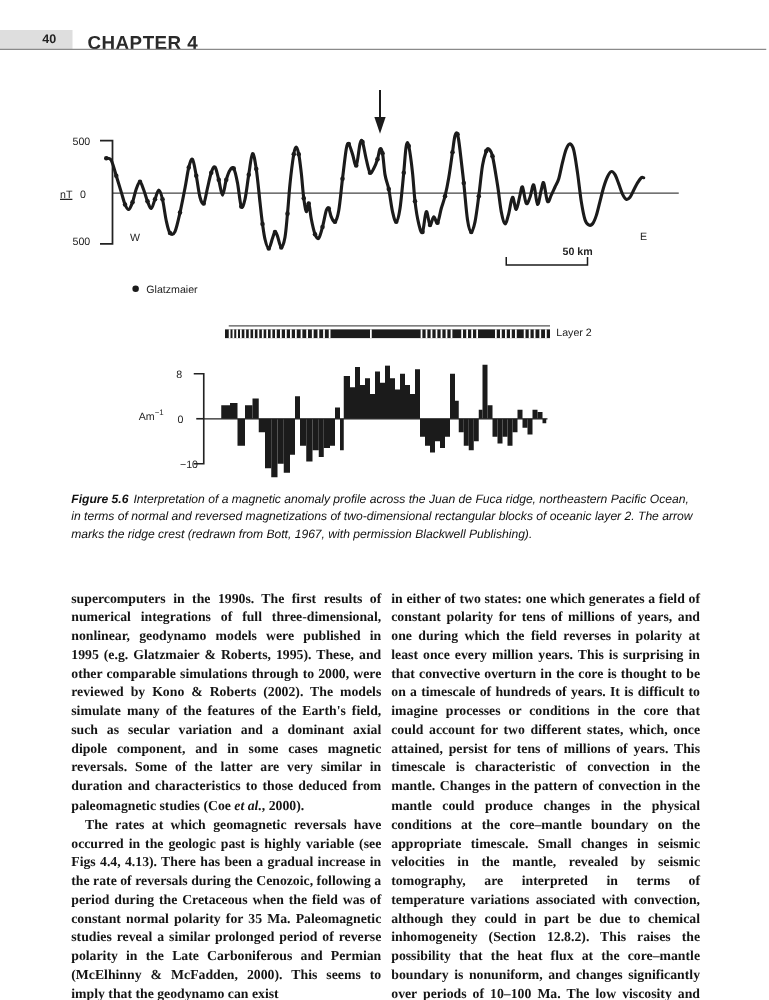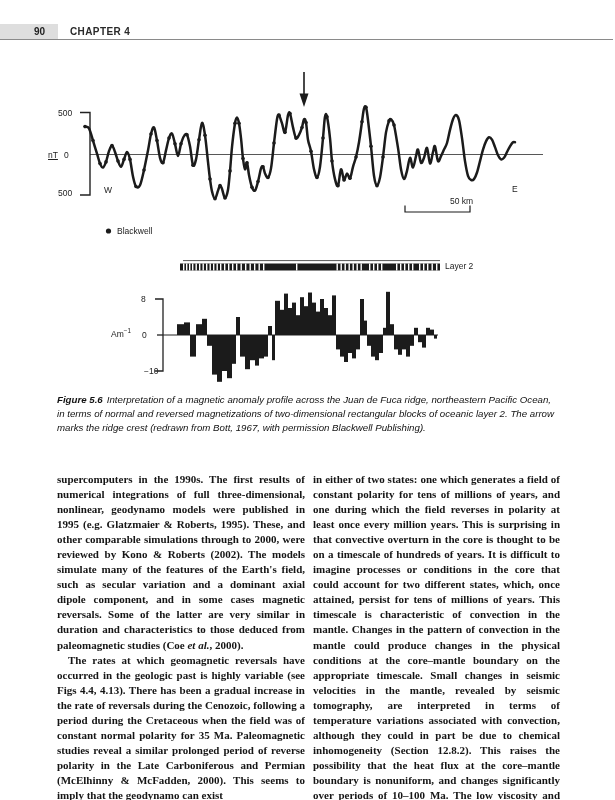--- a/index.html
+++ b/index.html
@@ -3,21 +3,21 @@
 <meta charset="utf-8">
 <style>
   html,body{margin:0;padding:0;}
   body{
     width:615px;height:800px;position:relative;background:#ffffff;
     font-family:"Liberation Sans",sans-serif;overflow:hidden;color:#1b1b1b;
   }
   
   .pagenum-box{position:absolute;left:0;top:24px;width:58px;height:16px;background:#dedede;}
   .pagenum{position:absolute;left:0;top:26px;width:45px;text-align:right;font-size:10px;font-weight:bold;color:#222;}
-  .chapter{position:absolute;left:70px;top:26px;font-size:10px;font-weight:bold;letter-spacing:0.4px;color:#2a2a2a;}
+  .chapter{position:absolute;left:70px;top:26px;font-size:15px;font-weight:bold;letter-spacing:0.4px;color:#2a2a2a;}
   .header-rule{position:absolute;left:0;top:39px;width:613px;height:1.4px;background:#8a8a8a;}
   
   #fig-svg{position:absolute;left:0;top:0;width:615px;height:800px;pointer-events:none;}
   .figlbl{position:absolute;font-size:8.5px;color:#222;white-space:nowrap;}
   .ra{text-align:left;}
   sup.exp{font-size:6.3px;}
   .caption{
     position:absolute;left:57px;top:393px;width:504px;
     font-size:9.7px;line-height:13.8px;font-style:italic;color:#111;
   }
@@ -27,21 +27,21 @@
        font-size:11px;line-height:15.05px;color:#151515;font-weight:bold;}
   #col-left{left:57px;width:248px;}
   #col-right{left:313px;width:247px;}
   .bodyp{margin:0;text-align:justify;}
   .bodyp.indent{text-indent:11px;}
 </style>
 </head>
 <body>
 
 <div class="pagenum-box"></div>
-<div class="pagenum">90</div>
+<div class="pagenum">40</div>
 <div class="chapter">CHAPTER 4</div>
 <div class="header-rule"></div>
 
 <svg id="fig-svg" viewBox="0 0 615 800">
     <line x1="90" y1="154.5" x2="543" y2="154.5" stroke="#444" stroke-width="0.9"></line>
     <path d="M80,112.5 L90,112.5 L90,195 L80,195" fill="none" stroke="#222" stroke-width="1.4"></path>
     <path d="M85,126.6C85.7,126.9 87.7,125.9 89,128.3C90.3,130.6 91.7,136.3 93,140.6C94.3,144.8 95.8,149.9 97,153.7C98.2,157.5 99.0,161.2 100,163.5C101.0,165.8 102.0,167.9 103,167.6C104.0,167.3 105.0,164.6 106,161.9C107.0,159.1 108.0,154.0 109,151.2C110.0,148.5 111.0,145.3 112,145.5C113.0,145.6 114.0,149.4 115,152.0C116.0,154.6 117.0,158.6 118,161.1C119.0,163.5 120.0,167.1 121,166.8C122.0,166.5 123.0,161.9 124,159.4C125.0,157.0 126.0,152.0 127,152.0C128.0,152.0 129.0,155.3 130,159.4C131.0,163.5 132.0,172.1 133,176.6C134.0,181.1 134.8,185.0 136,186.5C137.2,187.9 138.7,188.0 140,185.3C141.3,182.5 142.7,175.9 144,170.1C145.3,164.3 146.8,156.4 148,150.4C149.2,144.4 150.0,137.8 151,134.0C152.0,130.2 153.0,126.3 154,127.4C155.0,128.5 156.0,135.5 157,140.6C158.0,145.6 159.0,154.1 160,157.8C161.0,161.5 162.0,163.9 163,162.7C164.0,161.5 165.0,154.5 166,150.4C167.0,146.3 168.0,140.9 169,138.1C170.0,135.3 171.0,132.6 172,133.6C173.0,134.5 174.0,140.1 175,143.8C176.0,147.6 177.0,156.1 178,156.1C179.0,156.1 180.0,147.2 181,143.8C182.0,140.5 183.0,137.6 184,136.1C185.0,134.5 186.0,133.1 187,134.8C188.0,136.5 189.0,141.2 190,146.3C191.0,151.4 192.0,163.0 193,165.2C194.0,167.3 195.0,163.7 196,159.4C197.0,155.2 198.0,145.8 199,139.7C200.0,133.7 201.0,123.7 202,122.9C203.0,122.2 204.0,128.7 205,135.2C206.0,141.7 207.2,154.6 208,161.9C208.8,169.2 209.3,174.2 210,179.1C210.7,184.0 211.2,188.1 212,191.4C212.8,194.7 214.0,198.9 215,198.8C216.0,198.6 217.2,192.8 218,190.6C218.8,188.4 219.3,185.9 220,185.7C220.7,185.4 221.2,186.9 222,188.9C222.8,191.0 224.0,197.8 225,198.0C226.0,198.1 227.2,194.3 228,189.8C228.8,185.3 229.3,178.0 230,170.9C230.7,163.8 231.2,155.0 232,147.1C232.8,139.2 234.2,128.3 235,123.3C235.8,118.4 236.3,117.6 237,117.6C237.7,117.6 238.3,119.9 239,123.3C239.7,126.8 240.3,132.2 241,138.1C241.7,144.0 242.3,153.4 243,158.6C243.7,163.8 244.3,168.6 245,169.3C245.7,169.9 246.3,161.7 247,162.7C247.7,163.7 248.2,170.9 249,175.0C249.8,179.1 251.0,184.7 252,187.3C253.0,189.9 254.0,191.5 255,190.6C256.0,189.6 257.0,185.3 258,181.6C259.0,177.9 260.2,170.9 261,168.4C261.8,166.0 262.3,166.0 263,166.8C263.7,167.6 264.2,171.6 265,173.4C265.8,175.1 267.0,178.3 268,177.5C269.0,176.6 270.0,174.2 271,168.4C272.0,162.7 273.0,151.2 274,143.0C275.0,134.8 276.2,123.9 277,119.2C277.8,114.6 278.2,114.5 279,115.1C279.8,115.8 281.0,120.5 282,123.3C283.0,126.2 284.0,133.7 285,132.4C286.0,131.0 287.2,118.3 288,115.1C288.8,112.0 289.2,111.5 290,113.5C290.8,115.5 292.0,123.3 293,127.4C294.0,131.5 295.0,136.9 296,138.1C297.0,139.3 298.0,136.6 299,134.8C300.0,133.0 301.2,130.0 302,127.4C302.8,124.8 303.3,120.1 304,119.2C304.7,118.4 305.3,119.1 306,122.5C306.7,125.9 307.2,135.0 308,139.7C308.8,144.5 310.0,146.3 311,151.2C312.0,156.1 313.0,164.9 314,169.3C315.0,173.6 316.0,177.9 317,177.5C318.0,177.1 319.0,173.4 320,166.8C321.0,160.2 322.2,146.4 323,138.1C323.8,129.8 324.3,120.3 325,116.8C325.7,113.2 326.2,113.2 327,116.8C327.8,120.3 329.2,130.7 330,138.1C330.8,145.5 331.2,154.2 332,161.1C332.8,167.9 334.0,175.0 335,179.1C336.0,183.2 337.0,187.3 338,185.7C339.0,184.0 340.0,170.2 341,169.3C342.0,168.3 343.0,179.2 344,179.9C345.0,180.6 346.0,173.6 347,173.4C348.0,173.1 349.0,179.4 350,178.3C351.0,177.2 352.0,170.4 353,166.8C354.0,163.2 355.0,161.1 356,157.0C357.0,152.9 358.0,148.1 359,142.2C360.0,136.3 361.2,127.3 362,121.7C362.8,116.1 363.3,111.0 364,108.6C364.7,106.2 365.3,105.4 366,107.3C366.7,109.3 367.2,113.6 368,120.1C368.8,126.6 370.0,137.0 371,146.3C372.0,155.6 373.0,169.3 374,175.8C375.0,182.4 376.0,185.4 377,185.7C378.0,185.9 379.0,182.2 380,177.5C381.0,172.7 382.0,164.5 383,157.0C384.0,149.4 385.0,138.4 386,132.4C387.0,126.3 388.2,123.1 389,120.9C389.8,118.7 390.2,118.6 391,119.2C391.8,119.9 392.8,120.2 394,125.0C395.2,129.8 396.8,140.6 398,147.9C399.2,155.3 400.0,164.1 401,169.3C402.0,174.5 403.0,178.8 404,179.1C405.0,179.4 406.0,174.5 407,170.9C408.0,167.3 409.0,158.3 410,157.8C411.0,157.2 412.0,167.9 413,167.6C414.0,167.3 415.2,159.1 416,156.1C416.8,153.1 417.2,148.5 418,149.6C418.8,150.7 420.0,161.3 421,162.7C422.0,164.1 423.0,160.2 424,157.8C425.0,155.3 426.0,147.0 427,147.9C428.0,148.9 429.0,162.8 430,163.5C431.0,164.2 432.2,154.9 433,152.0C433.8,149.2 434.2,144.8 435,146.3C435.8,147.8 437.0,159.4 438,161.1C439.0,162.7 440.0,158.1 441,156.1C442.0,154.2 443.0,151.8 444,149.6C445.0,147.4 446.0,146.3 447,143.0C448.0,139.7 449.0,133.9 450,129.9C451.0,125.9 452.0,121.7 453,119.2C454.0,116.8 455.0,115.0 456,115.1C457.0,115.3 458.0,116.2 459,120.1C460.0,123.9 461.0,131.3 462,138.1C463.0,144.9 464.0,154.8 465,161.1C466.0,167.3 467.0,172.7 468,175.8C469.0,179.0 470.0,179.4 471,179.9C472.0,180.5 473.0,180.3 474,179.1C475.0,177.9 476.0,175.5 477,172.5C478.0,169.5 479.0,164.9 480,161.1C481.0,157.2 482.0,152.9 483,149.6C484.0,146.3 485.0,143.4 486,141.4C487.0,139.3 488.0,137.6 489,137.3C490.0,137.0 491.0,138.1 492,139.7C493.0,141.4 494.0,144.5 495,147.1C496.0,149.7 497.0,153.3 498,155.3C499.0,157.4 500.0,159.0 501,159.4C502.0,159.8 503.0,159.0 504,157.8C505.0,156.6 506.0,154.0 507,152.0C508.0,150.1 509.0,147.9 510,146.3C511.0,144.7 512.2,142.9 513,142.2C513.8,141.5 514.7,142.2 515,142.2" fill="none" stroke="#1b1b1b" stroke-width="2.5" stroke-linejoin="round" stroke-linecap="round"></path>
     <g fill="#1b1b1b">
       <circle cx="85" cy="126.62" r="1.8"></circle>
       <circle cx="93" cy="140.56" r="1.8"></circle>
@@ -219,22 +219,22 @@
       <rect x="434" y="335" width="3" height="3.6"></rect>
     </g>
   </svg>
 
 <div class="figlbl ra" style="left:58px;top:108px;width:20px;">500</div>
 <div class="figlbl" style="left:48px;top:150px;text-decoration:underline;">nT</div>
 <div class="figlbl ra" style="left:64px;top:150px;width:14px;">0</div>
 <div class="figlbl ra" style="left:58px;top:188px;width:20px;">500</div>
 <div class="figlbl" style="left:104px;top:185px;">W</div>
 <div class="figlbl" style="left:512px;top:184px;">E</div>
-<div class="figlbl" style="left:450px;top:196px;">50 km</div>
-<div class="figlbl" style="left:117px;top:226px;">Blackwell</div>
+<div class="figlbl" style="left:450px;top:196px;font-weight:bold;">50 km</div>
+<div class="figlbl" style="left:117px;top:226px;">Glatzmaier</div>
 <div class="figlbl" style="left:445px;top:261px;text-align:center;">Layer 2</div>
 <div class="figlbl ra" style="left:141px;top:294px;width:15px;">8</div>
 <div class="figlbl ra" style="left:142px;top:330px;width:14px;">0</div>
 <div class="figlbl ra" style="left:144px;top:366px;width:23px;">−10</div>
 <div class="figlbl" style="left:111px;top:327px;"><span>Am</span><sup class="exp">−1</sup></div>
 
 <div class="caption"><b>Figure 5.6</b><span>Interpretation of a magnetic anomaly profile across the Juan de Fuca ridge, northeastern Pacific Ocean, in terms of normal and reversed magnetizations of two-dimensional rectangular blocks of oceanic layer 2. The arrow marks the ridge crest (redrawn from Bott, 1967, with permission Blackwell Publishing).</span></div>
 
 <div class="col" id="col-left">
     <p class="bodyp"><span>supercomputers in the 1990s. The first results of numerical integrations of full three-dimensional, nonlinear, geodynamo models were published in 1995 (e.g. Glatzmaier &amp; Roberts, 1995). These, and other comparable simulations through to 2000, were reviewed by Kono &amp; Roberts (2002). The models simulate many of the features of the Earth's field, such as secular variation and a dominant axial dipole component, and in some cases magnetic reversals. Some of the latter are very similar in duration and characteristics to those deduced from paleomagnetic studies (Coe </span><i>et al.</i><span>, 2000).</span></p>

